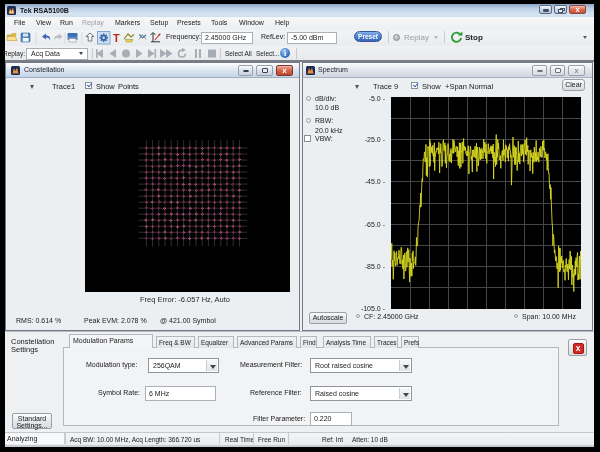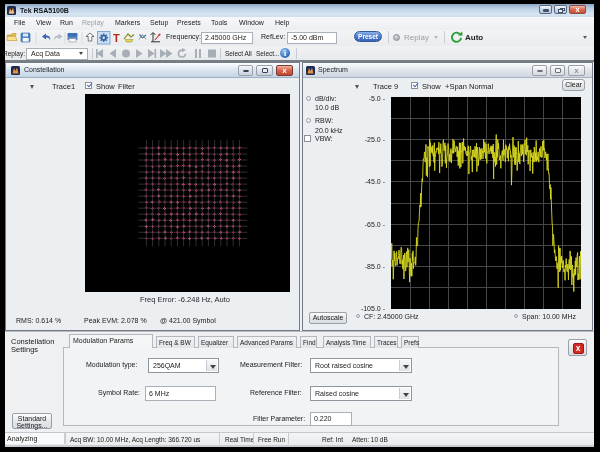--- a/index.html
+++ b/index.html
@@ -98,21 +98,21 @@
 <div class="a" style="left:354px;top:31px;width:28px;height:11px;border-radius:5.5px;background:linear-gradient(#8ab2e8,#4a7cce 50%,#3a64b8);border:1px solid #35589c;color:#fff;font-size:6.5px;font-weight:bold;text-align:center;line-height:9px;">Preset</div>
 <div class="sep" style="left:388px;top:31px;height:12px;"></div>
 <div class="a" style="left:393px;top:33.5px;width:7px;height:7px;border-radius:50%;background:radial-gradient(circle at 35% 30%,#d8dce0,#9aa0a8);border:1px solid #8a9098;"></div>
 <div class="t" style="left:404px;top:32.5px;font-size:8px;color:#9aa0a6;">Replay</div>
 <div class="a" style="left:434px;top:36px;border:2.5px solid transparent;border-top:3.5px solid #b0b6bc;"></div>
 <div class="sep" style="left:444px;top:31px;height:12px;"></div>
 <svg class="a" style="left:450px;top:31px" width="13" height="13" viewBox="0 0 13 13">
     <path d="M10.6 4.1 A4.6 4.6 0 1 0 11.1 6.8" stroke="#2f9e38" stroke-width="1.9" fill="none"></path>
     <path d="M7.8 4.6 L12.6 4.6 12.2 0.4 Z" fill="#2f9e38"></path>
   </svg>
-<div class="t" style="left:465px;top:32.5px;font-size:8px;font-weight:bold;color:#202428;">Auto</div>
+<div class="t" style="left:465px;top:32.5px;font-size:8px;font-weight:bold;color:#202428;">Stop</div>
 <div class="a" style="left:583px;top:36px;border:2.5px solid transparent;border-top:3.5px solid #545a60;"></div>
 
 <div class="a" style="left:5px;top:46px;width:589px;height:14px;background:linear-gradient(#f0f2f4,#e7e9ec);"></div>
 <div class="a" style="left:5px;top:60px;width:589px;height:2px;background:#787e86;"></div>
 <div class="t" style="left:3px;top:49.5px;font-size:6.5px;">Replay:</div>
 <div class="dd" style="left:26px;top:47.5px;width:62px;height:12px;border:1px solid #aab0b8;">
     <span style="position:absolute;left:4px;top:1.5px;">Acq Data</span>
   </div>
 <div class="a" style="left:79px;top:52px;border:2.5px solid transparent;border-top:3.5px solid #444;"></div>
 <div class="sep" style="left:92px;top:48px;height:11px;"></div>
@@ -150,31 +150,31 @@
   </div>
 <div class="btn" style="left:256px;top:64.5px;width:17px;height:11px;background:linear-gradient(#f8fafc,#dde4ec 45%,#c8d2de);">
     <div class="a" style="left:5px;top:2.6px;width:6.4px;height:5.4px;border:1px solid #39414e;border-radius:1px;background:#e8ecf2;"></div>
   </div>
 <div class="a" style="left:276px;top:64.5px;width:17px;height:11px;border:1px solid #7a3a30;border-radius:2px;background:linear-gradient(#f0b4a4,#d8654c 45%,#c04830);color:#fff;font-size:8px;font-weight:bold;text-align:center;line-height:9px;">x</div>
 
 <div class="t" style="left:30px;top:82px;font-size:8px;color:#555;">▾</div>
 <div class="t" style="left:52px;top:82px;font-size:7.5px;">Trace1</div>
 <div class="cb ck" style="left:85px;top:81.5px;"></div>
 <div class="t" style="left:96px;top:82px;font-size:7.5px;">Show</div>
-<div class="t" style="left:118px;top:82px;font-size:7.5px;">Filter</div>
+<div class="t" style="left:118px;top:82px;font-size:7.5px;">Points</div>
 
 <div class="a" style="left:85px;top:94px;width:205px;height:198px;background:#000;"></div>
 <svg class="a" style="left:85px;top:94px;" width="205" height="198" viewBox="0 0 205 198">
 <path d="M61.4 46.0V152.3M67.6 46.0V152.3M73.8 46.0V152.3M80.0 46.0V152.3M86.2 46.0V152.3M92.4 46.0V152.3M98.6 46.0V152.3M104.8 46.0V152.3M111.0 46.0V152.3M117.2 46.0V152.3M123.4 46.0V152.3M129.6 46.0V152.3M135.8 46.0V152.3M142.0 46.0V152.3M148.2 46.0V152.3M154.4 46.0V152.3M53.4 54.0H162.4M53.4 60.02H162.4M53.4 66.04H162.4M53.4 72.06H162.4M53.4 78.08H162.4M53.4 84.1H162.4M53.4 90.12H162.4M53.4 96.14H162.4M53.4 102.16H162.4M53.4 108.18H162.4M53.4 114.2H162.4M53.4 120.22H162.4M53.4 126.24H162.4M53.4 132.26H162.4M53.4 138.28H162.4M53.4 144.3H162.4" stroke="#4e4e54" stroke-width="0.6" fill="none"></path>
 <path d="M59.6 125.6h2.6v0.9h-2.6zM60.4 124.8v2.6h0.9v-2.6zM59.9 132.2h2.6v0.9h-2.6zM60.8 131.3v2.6h0.9v-2.6zM65.9 107.5h2.6v0.9h-2.6zM66.8 106.7v2.6h0.9v-2.6zM66.5 125.1h2.6v0.9h-2.6zM67.3 124.3v2.6h0.9v-2.6zM72.4 53.4h2.6v0.9h-2.6zM73.2 52.6v2.6h0.9v-2.6zM72.5 59.5h2.6v0.9h-2.6zM73.3 58.7v2.6h0.9v-2.6zM72.0 95.0h2.6v0.9h-2.6zM72.8 94.2v2.6h0.9v-2.6zM72.4 101.5h2.6v0.9h-2.6zM73.2 100.6v2.6h0.9v-2.6zM78.8 65.0h2.6v0.9h-2.6zM79.6 64.1v2.6h0.9v-2.6zM78.2 71.8h2.6v0.9h-2.6zM79.0 71.0v2.6h0.9v-2.6zM78.4 77.8h2.6v0.9h-2.6zM79.2 77.0v2.6h0.9v-2.6zM78.3 114.1h2.6v0.9h-2.6zM79.1 113.3v2.6h0.9v-2.6zM78.6 137.5h2.6v0.9h-2.6zM79.5 136.6v2.6h0.9v-2.6zM79.2 143.7h2.6v0.9h-2.6zM80.0 142.8v2.6h0.9v-2.6zM84.8 107.6h2.6v0.9h-2.6zM85.6 106.8v2.6h0.9v-2.6zM85.0 119.6h2.6v0.9h-2.6zM85.8 118.8v2.6h0.9v-2.6zM84.5 126.0h2.6v0.9h-2.6zM85.3 125.2v2.6h0.9v-2.6zM91.4 60.1h2.6v0.9h-2.6zM92.2 59.3v2.6h0.9v-2.6zM91.3 107.8h2.6v0.9h-2.6zM92.1 106.9v2.6h0.9v-2.6zM91.2 132.5h2.6v0.9h-2.6zM92.0 131.6v2.6h0.9v-2.6zM97.3 83.2h2.6v0.9h-2.6zM98.1 82.4v2.6h0.9v-2.6zM97.0 90.0h2.6v0.9h-2.6zM97.8 89.2v2.6h0.9v-2.6zM96.9 119.8h2.6v0.9h-2.6zM97.8 118.9v2.6h0.9v-2.6zM97.7 131.7h2.6v0.9h-2.6zM98.5 130.8v2.6h0.9v-2.6zM103.3 71.5h2.6v0.9h-2.6zM104.1 70.6v2.6h0.9v-2.6zM103.5 89.8h2.6v0.9h-2.6zM104.3 88.9v2.6h0.9v-2.6zM103.4 95.8h2.6v0.9h-2.6zM104.2 94.9v2.6h0.9v-2.6zM104.0 101.8h2.6v0.9h-2.6zM104.8 101.0v2.6h0.9v-2.6zM104.0 114.0h2.6v0.9h-2.6zM104.8 113.1v2.6h0.9v-2.6zM103.5 137.4h2.6v0.9h-2.6zM104.3 136.5v2.6h0.9v-2.6zM103.2 144.2h2.6v0.9h-2.6zM104.0 143.3v2.6h0.9v-2.6zM109.8 72.2h2.6v0.9h-2.6zM110.6 71.4v2.6h0.9v-2.6zM110.0 119.5h2.6v0.9h-2.6zM110.8 118.6v2.6h0.9v-2.6zM109.4 125.6h2.6v0.9h-2.6zM110.2 124.8v2.6h0.9v-2.6zM115.9 59.0h2.6v0.9h-2.6zM116.8 58.2v2.6h0.9v-2.6zM115.4 143.7h2.6v0.9h-2.6zM116.2 142.8v2.6h0.9v-2.6zM122.6 95.5h2.6v0.9h-2.6zM123.5 94.6v2.6h0.9v-2.6zM122.4 113.8h2.6v0.9h-2.6zM123.2 113.0v2.6h0.9v-2.6zM122.0 131.6h2.6v0.9h-2.6zM122.8 130.7v2.6h0.9v-2.6zM121.6 143.9h2.6v0.9h-2.6zM122.5 143.0v2.6h0.9v-2.6zM128.3 90.0h2.6v0.9h-2.6zM129.2 89.1v2.6h0.9v-2.6zM134.2 119.2h2.6v0.9h-2.6zM135.1 118.4v2.6h0.9v-2.6zM134.5 137.9h2.6v0.9h-2.6zM135.4 137.0v2.6h0.9v-2.6zM140.5 59.5h2.6v0.9h-2.6zM141.4 58.7v2.6h0.9v-2.6zM140.4 65.8h2.6v0.9h-2.6zM141.2 64.9v2.6h0.9v-2.6zM140.8 71.5h2.6v0.9h-2.6zM141.7 70.7v2.6h0.9v-2.6zM140.7 131.8h2.6v0.9h-2.6zM141.6 130.9v2.6h0.9v-2.6zM147.2 77.8h2.6v0.9h-2.6zM148.1 76.9v2.6h0.9v-2.6zM147.2 83.6h2.6v0.9h-2.6zM148.1 82.8v2.6h0.9v-2.6zM147.3 101.5h2.6v0.9h-2.6zM148.2 100.7v2.6h0.9v-2.6zM147.0 125.8h2.6v0.9h-2.6zM147.9 125.0v2.6h0.9v-2.6zM153.2 65.0h2.6v0.9h-2.6zM154.1 64.2v2.6h0.9v-2.6zM152.9 71.3h2.6v0.9h-2.6zM153.8 70.5v2.6h0.9v-2.6zM153.1 95.8h2.6v0.9h-2.6zM154.0 95.0v2.6h0.9v-2.6zM153.2 107.8h2.6v0.9h-2.6zM154.1 107.0v2.6h0.9v-2.6zM153.5 137.6h2.6v0.9h-2.6zM154.4 136.7v2.6h0.9v-2.6z" fill="#ff5f9a"></path>
 <path d="M59.8 83.6h2.6v0.9h-2.6zM60.6 82.8v2.6h0.9v-2.6zM66.5 83.5h2.6v0.9h-2.6zM67.3 82.7v2.6h0.9v-2.6zM72.4 119.8h2.6v0.9h-2.6zM73.2 118.9v2.6h0.9v-2.6zM78.2 84.0h2.6v0.9h-2.6zM79.0 83.2v2.6h0.9v-2.6zM78.5 125.6h2.6v0.9h-2.6zM79.3 124.8v2.6h0.9v-2.6zM84.8 101.5h2.6v0.9h-2.6zM85.6 100.7v2.6h0.9v-2.6zM90.7 53.8h2.6v0.9h-2.6zM91.5 53.0v2.6h0.9v-2.6zM91.3 71.3h2.6v0.9h-2.6zM92.1 70.5v2.6h0.9v-2.6zM91.1 77.8h2.6v0.9h-2.6zM92.0 77.0v2.6h0.9v-2.6zM90.5 83.8h2.6v0.9h-2.6zM91.3 82.9v2.6h0.9v-2.6zM91.2 113.5h2.6v0.9h-2.6zM92.0 112.6v2.6h0.9v-2.6zM90.8 119.5h2.6v0.9h-2.6zM91.6 118.7v2.6h0.9v-2.6zM91.2 125.5h2.6v0.9h-2.6zM92.0 124.7v2.6h0.9v-2.6zM91.1 143.5h2.6v0.9h-2.6zM92.0 142.6v2.6h0.9v-2.6zM97.3 59.4h2.6v0.9h-2.6zM98.1 58.6v2.6h0.9v-2.6zM97.6 65.5h2.6v0.9h-2.6zM98.5 64.7v2.6h0.9v-2.6zM97.1 71.0h2.6v0.9h-2.6zM98.0 70.2v2.6h0.9v-2.6zM97.5 138.0h2.6v0.9h-2.6zM98.3 137.1v2.6h0.9v-2.6zM97.4 143.9h2.6v0.9h-2.6zM98.2 143.0v2.6h0.9v-2.6zM103.5 53.2h2.6v0.9h-2.6zM104.3 52.4v2.6h0.9v-2.6zM103.4 59.9h2.6v0.9h-2.6zM104.2 59.1v2.6h0.9v-2.6zM103.3 107.5h2.6v0.9h-2.6zM104.1 106.7v2.6h0.9v-2.6zM103.4 119.5h2.6v0.9h-2.6zM104.2 118.6v2.6h0.9v-2.6zM103.5 126.0h2.6v0.9h-2.6zM104.3 125.2v2.6h0.9v-2.6zM109.6 77.5h2.6v0.9h-2.6zM110.5 76.7v2.6h0.9v-2.6zM109.4 90.0h2.6v0.9h-2.6zM110.2 89.2v2.6h0.9v-2.6zM109.6 107.5h2.6v0.9h-2.6zM110.5 106.7v2.6h0.9v-2.6zM116.1 54.1h2.6v0.9h-2.6zM117.0 53.3v2.6h0.9v-2.6zM116.0 65.0h2.6v0.9h-2.6zM116.8 64.2v2.6h0.9v-2.6zM116.2 71.8h2.6v0.9h-2.6zM117.0 71.0v2.6h0.9v-2.6zM115.5 95.6h2.6v0.9h-2.6zM116.3 94.8v2.6h0.9v-2.6zM116.2 114.0h2.6v0.9h-2.6zM117.0 113.2v2.6h0.9v-2.6zM116.1 119.8h2.6v0.9h-2.6zM117.0 118.9v2.6h0.9v-2.6zM115.8 137.9h2.6v0.9h-2.6zM116.6 137.0v2.6h0.9v-2.6zM121.7 65.3h2.6v0.9h-2.6zM122.5 64.5v2.6h0.9v-2.6zM122.0 83.5h2.6v0.9h-2.6zM122.8 82.7v2.6h0.9v-2.6zM128.0 83.6h2.6v0.9h-2.6zM128.9 82.8v2.6h0.9v-2.6zM128.1 125.5h2.6v0.9h-2.6zM129.0 124.7v2.6h0.9v-2.6zM128.1 132.0h2.6v0.9h-2.6zM129.0 131.1v2.6h0.9v-2.6zM128.9 143.8h2.6v0.9h-2.6zM129.8 142.9v2.6h0.9v-2.6zM134.6 53.5h2.6v0.9h-2.6zM135.5 52.7v2.6h0.9v-2.6zM134.5 60.1h2.6v0.9h-2.6zM135.4 59.3v2.6h0.9v-2.6zM134.2 65.1h2.6v0.9h-2.6zM135.1 64.3v2.6h0.9v-2.6zM134.1 77.8h2.6v0.9h-2.6zM135.0 77.0v2.6h0.9v-2.6zM134.7 95.3h2.6v0.9h-2.6zM135.6 94.5v2.6h0.9v-2.6zM134.9 114.0h2.6v0.9h-2.6zM135.8 113.1v2.6h0.9v-2.6zM134.4 125.8h2.6v0.9h-2.6zM135.2 124.9v2.6h0.9v-2.6zM135.1 143.9h2.6v0.9h-2.6zM136.0 143.0v2.6h0.9v-2.6zM140.5 53.5h2.6v0.9h-2.6zM141.4 52.7v2.6h0.9v-2.6zM140.5 77.3h2.6v0.9h-2.6zM141.4 76.5v2.6h0.9v-2.6zM140.7 89.2h2.6v0.9h-2.6zM141.6 88.4v2.6h0.9v-2.6zM140.3 95.5h2.6v0.9h-2.6zM141.2 94.7v2.6h0.9v-2.6zM140.6 101.0h2.6v0.9h-2.6zM141.5 100.2v2.6h0.9v-2.6zM146.9 113.6h2.6v0.9h-2.6zM147.8 112.8v2.6h0.9v-2.6zM146.7 131.8h2.6v0.9h-2.6zM147.6 130.9v2.6h0.9v-2.6zM153.2 53.2h2.6v0.9h-2.6zM154.1 52.4v2.6h0.9v-2.6zM153.0 144.1h2.6v0.9h-2.6zM153.9 143.2v2.6h0.9v-2.6z" fill="#ea4584"></path>
 <path d="M60.1 53.6h2.6v0.9h-2.6zM60.9 52.8v2.6h0.9v-2.6zM59.8 59.4h2.6v0.9h-2.6zM60.6 58.6v2.6h0.9v-2.6zM59.8 65.6h2.6v0.9h-2.6zM60.6 64.8v2.6h0.9v-2.6zM60.2 77.8h2.6v0.9h-2.6zM61.0 76.9v2.6h0.9v-2.6zM59.5 95.3h2.6v0.9h-2.6zM60.3 94.5v2.6h0.9v-2.6zM60.2 107.8h2.6v0.9h-2.6zM61.0 106.9v2.6h0.9v-2.6zM59.9 137.9h2.6v0.9h-2.6zM60.8 137.0v2.6h0.9v-2.6zM65.8 65.8h2.6v0.9h-2.6zM66.6 65.0v2.6h0.9v-2.6zM66.1 72.2h2.6v0.9h-2.6zM67.0 71.4v2.6h0.9v-2.6zM66.5 77.2h2.6v0.9h-2.6zM67.3 76.4v2.6h0.9v-2.6zM66.5 89.6h2.6v0.9h-2.6zM67.3 88.8v2.6h0.9v-2.6zM66.2 114.0h2.6v0.9h-2.6zM67.0 113.2v2.6h0.9v-2.6zM66.3 132.2h2.6v0.9h-2.6zM67.1 131.3v2.6h0.9v-2.6zM66.2 144.4h2.6v0.9h-2.6zM67.0 143.5v2.6h0.9v-2.6zM72.8 71.8h2.6v0.9h-2.6zM73.6 71.0v2.6h0.9v-2.6zM72.5 77.8h2.6v0.9h-2.6zM73.3 77.0v2.6h0.9v-2.6zM72.8 83.6h2.6v0.9h-2.6zM73.6 82.8v2.6h0.9v-2.6zM73.2 107.5h2.6v0.9h-2.6zM74.0 106.6v2.6h0.9v-2.6zM72.7 126.0h2.6v0.9h-2.6zM73.5 125.1v2.6h0.9v-2.6zM72.8 144.0h2.6v0.9h-2.6zM73.6 143.1v2.6h0.9v-2.6zM78.1 59.2h2.6v0.9h-2.6zM79.0 58.4v2.6h0.9v-2.6zM78.7 95.3h2.6v0.9h-2.6zM79.5 94.5v2.6h0.9v-2.6zM79.0 119.8h2.6v0.9h-2.6zM79.8 118.9v2.6h0.9v-2.6zM78.7 131.7h2.6v0.9h-2.6zM79.5 130.8v2.6h0.9v-2.6zM84.5 59.5h2.6v0.9h-2.6zM85.3 58.7v2.6h0.9v-2.6zM84.7 65.0h2.6v0.9h-2.6zM85.5 64.2v2.6h0.9v-2.6zM84.9 71.6h2.6v0.9h-2.6zM85.8 70.8v2.6h0.9v-2.6zM84.7 77.8h2.6v0.9h-2.6zM85.5 76.9v2.6h0.9v-2.6zM84.9 83.3h2.6v0.9h-2.6zM85.8 82.5v2.6h0.9v-2.6zM84.9 132.0h2.6v0.9h-2.6zM85.8 131.1v2.6h0.9v-2.6zM85.1 138.1h2.6v0.9h-2.6zM86.0 137.2v2.6h0.9v-2.6zM91.5 65.2h2.6v0.9h-2.6zM92.3 64.4v2.6h0.9v-2.6zM91.1 89.5h2.6v0.9h-2.6zM92.0 88.7v2.6h0.9v-2.6zM91.1 101.5h2.6v0.9h-2.6zM92.0 100.6v2.6h0.9v-2.6zM97.2 53.8h2.6v0.9h-2.6zM98.0 52.9v2.6h0.9v-2.6zM96.3 77.5h2.6v0.9h-2.6zM97.1 76.6v2.6h0.9v-2.6zM97.3 95.6h2.6v0.9h-2.6zM98.1 94.8v2.6h0.9v-2.6zM97.3 102.0h2.6v0.9h-2.6zM98.1 101.1v2.6h0.9v-2.6zM97.3 125.3h2.6v0.9h-2.6zM98.1 124.5v2.6h0.9v-2.6zM103.0 78.1h2.6v0.9h-2.6zM103.8 77.3v2.6h0.9v-2.6zM109.5 53.8h2.6v0.9h-2.6zM110.3 52.9v2.6h0.9v-2.6zM109.8 83.2h2.6v0.9h-2.6zM110.6 82.4v2.6h0.9v-2.6zM110.0 96.1h2.6v0.9h-2.6zM110.8 95.3v2.6h0.9v-2.6zM109.8 101.8h2.6v0.9h-2.6zM110.6 101.0v2.6h0.9v-2.6zM109.6 131.9h2.6v0.9h-2.6zM110.5 131.0v2.6h0.9v-2.6zM109.8 137.8h2.6v0.9h-2.6zM110.6 136.9v2.6h0.9v-2.6zM109.8 143.9h2.6v0.9h-2.6zM110.6 143.0v2.6h0.9v-2.6zM115.9 77.1h2.6v0.9h-2.6zM116.8 76.3v2.6h0.9v-2.6zM116.6 89.8h2.6v0.9h-2.6zM117.5 88.9v2.6h0.9v-2.6zM115.6 108.0h2.6v0.9h-2.6zM116.5 107.2v2.6h0.9v-2.6zM115.5 132.1h2.6v0.9h-2.6zM116.3 131.2v2.6h0.9v-2.6zM122.2 53.6h2.6v0.9h-2.6zM123.0 52.8v2.6h0.9v-2.6zM122.2 71.0h2.6v0.9h-2.6zM123.0 70.2v2.6h0.9v-2.6zM122.5 77.8h2.6v0.9h-2.6zM123.3 77.0v2.6h0.9v-2.6zM121.8 90.5h2.6v0.9h-2.6zM122.6 89.6v2.6h0.9v-2.6zM122.1 101.2h2.6v0.9h-2.6zM123.0 100.4v2.6h0.9v-2.6zM122.4 107.3h2.6v0.9h-2.6zM123.2 106.5v2.6h0.9v-2.6zM122.1 125.6h2.6v0.9h-2.6zM123.0 124.8v2.6h0.9v-2.6zM121.7 137.9h2.6v0.9h-2.6zM122.5 137.0v2.6h0.9v-2.6zM128.1 53.2h2.6v0.9h-2.6zM129.0 52.4v2.6h0.9v-2.6zM128.1 65.8h2.6v0.9h-2.6zM129.0 64.9v2.6h0.9v-2.6zM128.1 71.8h2.6v0.9h-2.6zM129.0 70.9v2.6h0.9v-2.6zM128.5 101.3h2.6v0.9h-2.6zM129.4 100.5v2.6h0.9v-2.6zM128.3 108.0h2.6v0.9h-2.6zM129.2 107.2v2.6h0.9v-2.6zM128.0 119.8h2.6v0.9h-2.6zM128.9 119.0v2.6h0.9v-2.6zM134.0 107.5h2.6v0.9h-2.6zM134.9 106.6v2.6h0.9v-2.6zM134.5 131.5h2.6v0.9h-2.6zM135.4 130.6v2.6h0.9v-2.6zM140.5 83.8h2.6v0.9h-2.6zM141.4 82.9v2.6h0.9v-2.6zM140.7 107.6h2.6v0.9h-2.6zM141.6 106.8v2.6h0.9v-2.6zM140.6 138.0h2.6v0.9h-2.6zM141.5 137.1v2.6h0.9v-2.6zM140.8 144.0h2.6v0.9h-2.6zM141.7 143.1v2.6h0.9v-2.6zM147.0 53.6h2.6v0.9h-2.6zM147.9 52.8v2.6h0.9v-2.6zM147.1 72.0h2.6v0.9h-2.6zM148.0 71.1v2.6h0.9v-2.6zM146.7 119.8h2.6v0.9h-2.6zM147.6 119.0v2.6h0.9v-2.6zM147.0 143.8h2.6v0.9h-2.6zM147.9 142.9v2.6h0.9v-2.6zM152.4 77.5h2.6v0.9h-2.6zM153.2 76.7v2.6h0.9v-2.6zM153.1 89.8h2.6v0.9h-2.6zM154.0 89.0v2.6h0.9v-2.6zM153.3 102.2h2.6v0.9h-2.6zM154.2 101.4v2.6h0.9v-2.6zM153.3 113.5h2.6v0.9h-2.6zM154.2 112.7v2.6h0.9v-2.6zM153.4 120.3h2.6v0.9h-2.6zM154.2 119.5v2.6h0.9v-2.6zM153.5 131.9h2.6v0.9h-2.6zM154.4 131.0v2.6h0.9v-2.6z" fill="#cc3a70"></path>
 <path d="M60.0 71.5h2.6v0.9h-2.6zM60.8 70.6v2.6h0.9v-2.6zM60.3 89.2h2.6v0.9h-2.6zM61.1 88.4v2.6h0.9v-2.6zM59.5 101.6h2.6v0.9h-2.6zM60.3 100.8v2.6h0.9v-2.6zM60.0 113.0h2.6v0.9h-2.6zM60.8 112.1v2.6h0.9v-2.6zM60.1 119.8h2.6v0.9h-2.6zM60.9 119.0v2.6h0.9v-2.6zM59.9 143.9h2.6v0.9h-2.6zM60.8 143.0v2.6h0.9v-2.6zM66.3 53.5h2.6v0.9h-2.6zM67.1 52.7v2.6h0.9v-2.6zM66.3 59.9h2.6v0.9h-2.6zM67.1 59.1v2.6h0.9v-2.6zM66.7 95.5h2.6v0.9h-2.6zM67.5 94.6v2.6h0.9v-2.6zM66.4 101.5h2.6v0.9h-2.6zM67.2 100.7v2.6h0.9v-2.6zM65.9 119.5h2.6v0.9h-2.6zM66.8 118.7v2.6h0.9v-2.6zM66.5 137.8h2.6v0.9h-2.6zM67.3 136.9v2.6h0.9v-2.6zM72.2 65.5h2.6v0.9h-2.6zM73.0 64.7v2.6h0.9v-2.6zM72.7 89.2h2.6v0.9h-2.6zM73.5 88.4v2.6h0.9v-2.6zM72.3 113.8h2.6v0.9h-2.6zM73.1 113.0v2.6h0.9v-2.6zM72.5 131.9h2.6v0.9h-2.6zM73.3 131.0v2.6h0.9v-2.6zM72.2 138.0h2.6v0.9h-2.6zM73.0 137.1v2.6h0.9v-2.6zM78.7 53.3h2.6v0.9h-2.6zM79.5 52.5v2.6h0.9v-2.6zM79.1 89.6h2.6v0.9h-2.6zM80.0 88.8v2.6h0.9v-2.6zM79.0 101.5h2.6v0.9h-2.6zM79.8 100.7v2.6h0.9v-2.6zM78.5 107.5h2.6v0.9h-2.6zM79.3 106.7v2.6h0.9v-2.6zM84.6 53.6h2.6v0.9h-2.6zM85.5 52.8v2.6h0.9v-2.6zM84.5 90.0h2.6v0.9h-2.6zM85.3 89.2v2.6h0.9v-2.6zM85.0 95.6h2.6v0.9h-2.6zM85.8 94.8v2.6h0.9v-2.6zM84.9 114.1h2.6v0.9h-2.6zM85.8 113.3v2.6h0.9v-2.6zM84.8 144.4h2.6v0.9h-2.6zM85.6 143.5v2.6h0.9v-2.6zM90.8 95.2h2.6v0.9h-2.6zM91.6 94.4v2.6h0.9v-2.6zM90.7 138.1h2.6v0.9h-2.6zM91.5 137.2v2.6h0.9v-2.6zM97.4 107.5h2.6v0.9h-2.6zM98.2 106.6v2.6h0.9v-2.6zM97.5 113.5h2.6v0.9h-2.6zM98.3 112.7v2.6h0.9v-2.6zM103.6 65.5h2.6v0.9h-2.6zM104.5 64.7v2.6h0.9v-2.6zM103.8 83.8h2.6v0.9h-2.6zM104.6 83.0v2.6h0.9v-2.6zM103.4 131.8h2.6v0.9h-2.6zM104.2 130.9v2.6h0.9v-2.6zM109.6 59.3h2.6v0.9h-2.6zM110.5 58.5v2.6h0.9v-2.6zM109.8 65.5h2.6v0.9h-2.6zM110.6 64.7v2.6h0.9v-2.6zM109.3 113.8h2.6v0.9h-2.6zM110.1 112.9v2.6h0.9v-2.6zM115.7 83.8h2.6v0.9h-2.6zM116.5 83.0v2.6h0.9v-2.6zM115.8 101.3h2.6v0.9h-2.6zM116.6 100.5v2.6h0.9v-2.6zM115.8 125.6h2.6v0.9h-2.6zM116.6 124.8v2.6h0.9v-2.6zM122.4 59.6h2.6v0.9h-2.6zM123.2 58.8v2.6h0.9v-2.6zM121.9 119.6h2.6v0.9h-2.6zM122.8 118.8v2.6h0.9v-2.6zM128.1 60.0h2.6v0.9h-2.6zM129.0 59.2v2.6h0.9v-2.6zM128.3 77.8h2.6v0.9h-2.6zM129.2 77.0v2.6h0.9v-2.6zM128.3 95.1h2.6v0.9h-2.6zM129.2 94.3v2.6h0.9v-2.6zM127.8 113.5h2.6v0.9h-2.6zM128.7 112.6v2.6h0.9v-2.6zM128.0 137.5h2.6v0.9h-2.6zM128.9 136.6v2.6h0.9v-2.6zM134.1 71.3h2.6v0.9h-2.6zM135.0 70.5v2.6h0.9v-2.6zM134.2 83.2h2.6v0.9h-2.6zM135.1 82.4v2.6h0.9v-2.6zM134.4 90.0h2.6v0.9h-2.6zM135.2 89.2v2.6h0.9v-2.6zM134.8 101.3h2.6v0.9h-2.6zM135.7 100.5v2.6h0.9v-2.6zM140.6 113.6h2.6v0.9h-2.6zM141.5 112.8v2.6h0.9v-2.6zM140.6 119.6h2.6v0.9h-2.6zM141.5 118.8v2.6h0.9v-2.6zM140.7 125.5h2.6v0.9h-2.6zM141.6 124.6v2.6h0.9v-2.6zM146.8 59.8h2.6v0.9h-2.6zM147.7 58.9v2.6h0.9v-2.6zM147.0 65.6h2.6v0.9h-2.6zM147.9 64.8v2.6h0.9v-2.6zM146.1 89.8h2.6v0.9h-2.6zM147.0 88.9v2.6h0.9v-2.6zM146.5 95.5h2.6v0.9h-2.6zM147.4 94.6v2.6h0.9v-2.6zM147.4 108.2h2.6v0.9h-2.6zM148.2 107.4v2.6h0.9v-2.6zM147.1 138.1h2.6v0.9h-2.6zM148.0 137.2v2.6h0.9v-2.6zM153.3 59.5h2.6v0.9h-2.6zM154.2 58.7v2.6h0.9v-2.6zM153.2 83.5h2.6v0.9h-2.6zM154.1 82.6v2.6h0.9v-2.6zM153.1 125.8h2.6v0.9h-2.6zM154.0 124.9v2.6h0.9v-2.6z" fill="#a02e58"></path>
 </svg>
-<div class="t" style="left:140px;top:295px;font-size:7.5px;color:#26282c;">Freq Error:  -6.248 Hz, Auto</div>
+<div class="t" style="left:140px;top:295px;font-size:7.5px;color:#26282c;">Freq Error:  -6.057 Hz, Auto</div>
 <div class="t" style="left:16px;top:317px;font-size:7px;">RMS:   0.614 %</div>
 <div class="t" style="left:84px;top:317px;font-size:7px;">Peak EVM:   2.078 %</div>
 <div class="t" style="left:160px;top:317px;font-size:7px;">@   421.00 Symbol</div>
 
 <div class="a" style="left:302px;top:62px;width:291px;height:269px;background:#eceff2;border:1px solid #737b88;"></div>
 <div class="a" style="left:303px;top:63px;width:289px;height:15px;background:linear-gradient(#fafbfc,#e4e8ee 45%,#cfd6e0);border-bottom:1px solid #a8b2c0;"></div>
 <div class="a" style="left:306px;top:65.5px;width:9px;height:9px;background:#1b2a52;border-radius:1.5px;">
  <svg width="9" height="9" viewBox="0 0 9 9">
       <path d="M1.5 7.5 L3 2 L4.5 5 L6 1.5 L7.5 7.5 Z" fill="#e8903c"></path>
     </svg>

